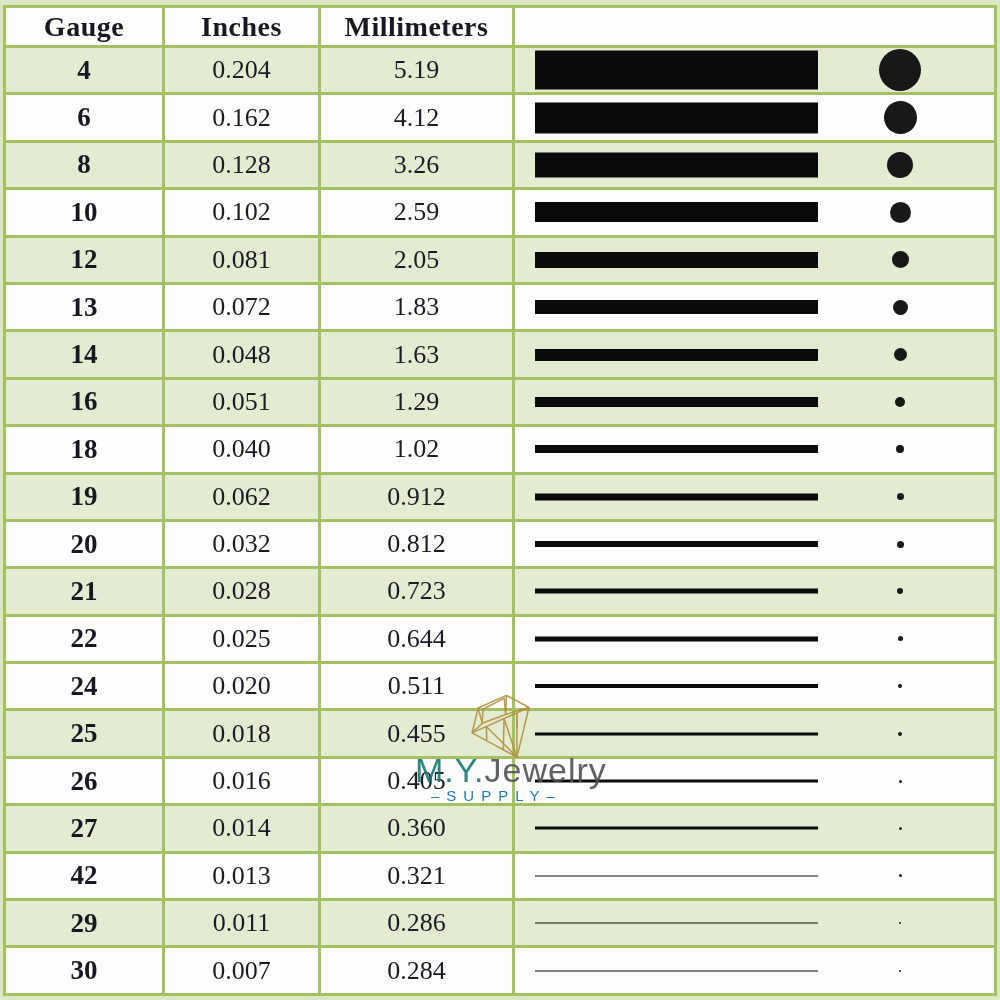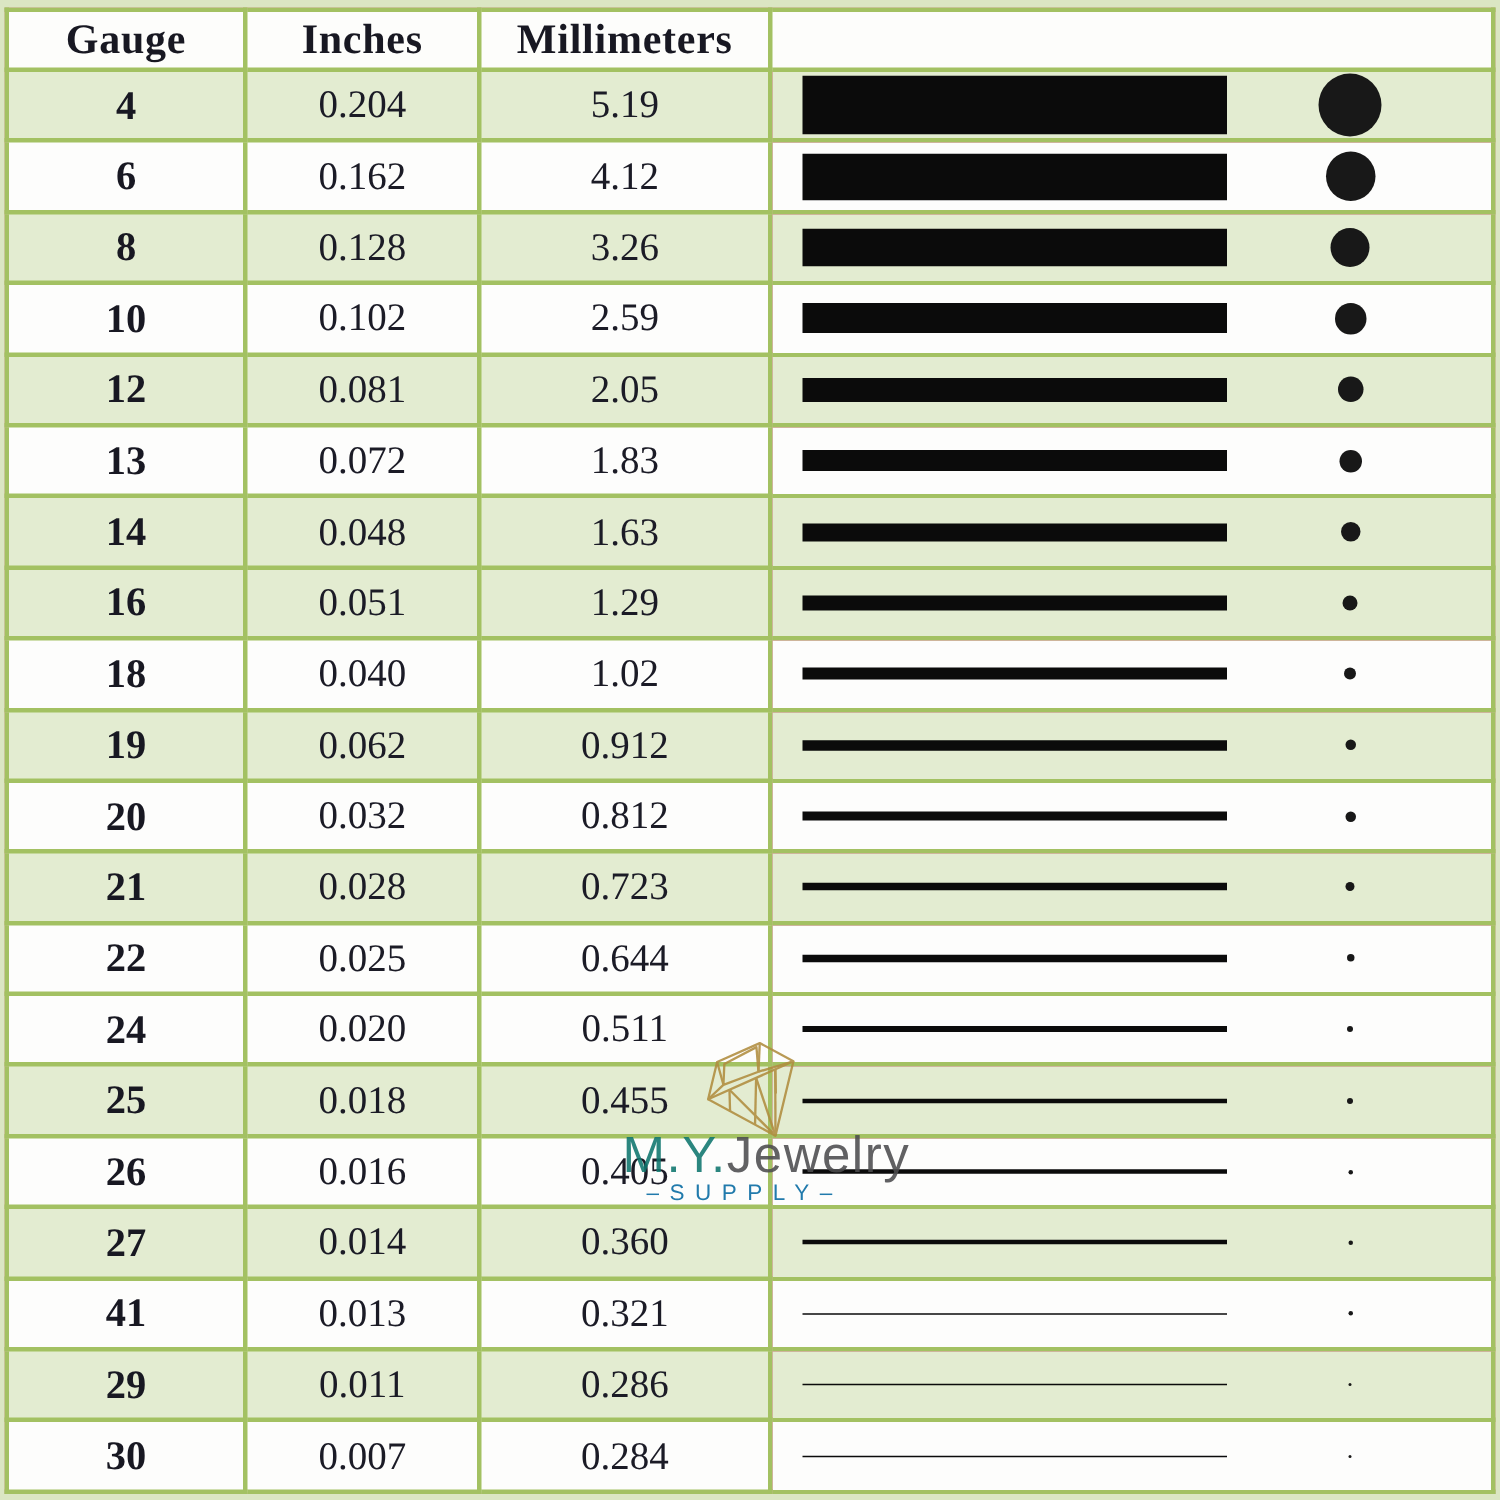--- a/index.html
+++ b/index.html
@@ -11,21 +11,21 @@
     width: 1000px; height: 1000px;
     background: #dbe6c3;
     padding: 5px 3px 4px 3px;
     overflow: hidden;
   }
 
   table.gauge-table {
     border-collapse: collapse;
     table-layout: fixed;
     width: 994px; height: 991px;
-    background: #f9a8d4;
+    background: #0369a1;
   }
   .gauge-table th, .gauge-table td {
     border: 3px solid #a3c162;
     text-align: center;
     vertical-align: middle;
     overflow: visible;
   }
   .gauge-table thead tr { height: 40px; }
   .gauge-table tbody tr { height: 43.2px; }
 
@@ -287,21 +287,21 @@
           <td class="num-cell">0.014</td>
           <td class="num-cell">0.360</td>
           <td class="visual-cell">
             <div class="wire-bar" style="height: 3px;"></div>
             <div class="dot-wrap">
               <div class="wire-dot" style="width: 3px; height: 3px;"></div>
             </div>
           </td>
         </tr>
         <tr class="row-white">
-          <td class="gauge-cell">41</td>
+          <td class="gauge-cell">42</td>
           <td class="num-cell">0.013</td>
           <td class="num-cell">0.321</td>
           <td class="visual-cell">
             <div class="wire-bar" style="height: 1px;"></div>
             <div class="dot-wrap">
               <div class="wire-dot" style="width: 3px; height: 3px;"></div>
             </div>
           </td>
         </tr>
         <tr class="row-green">

